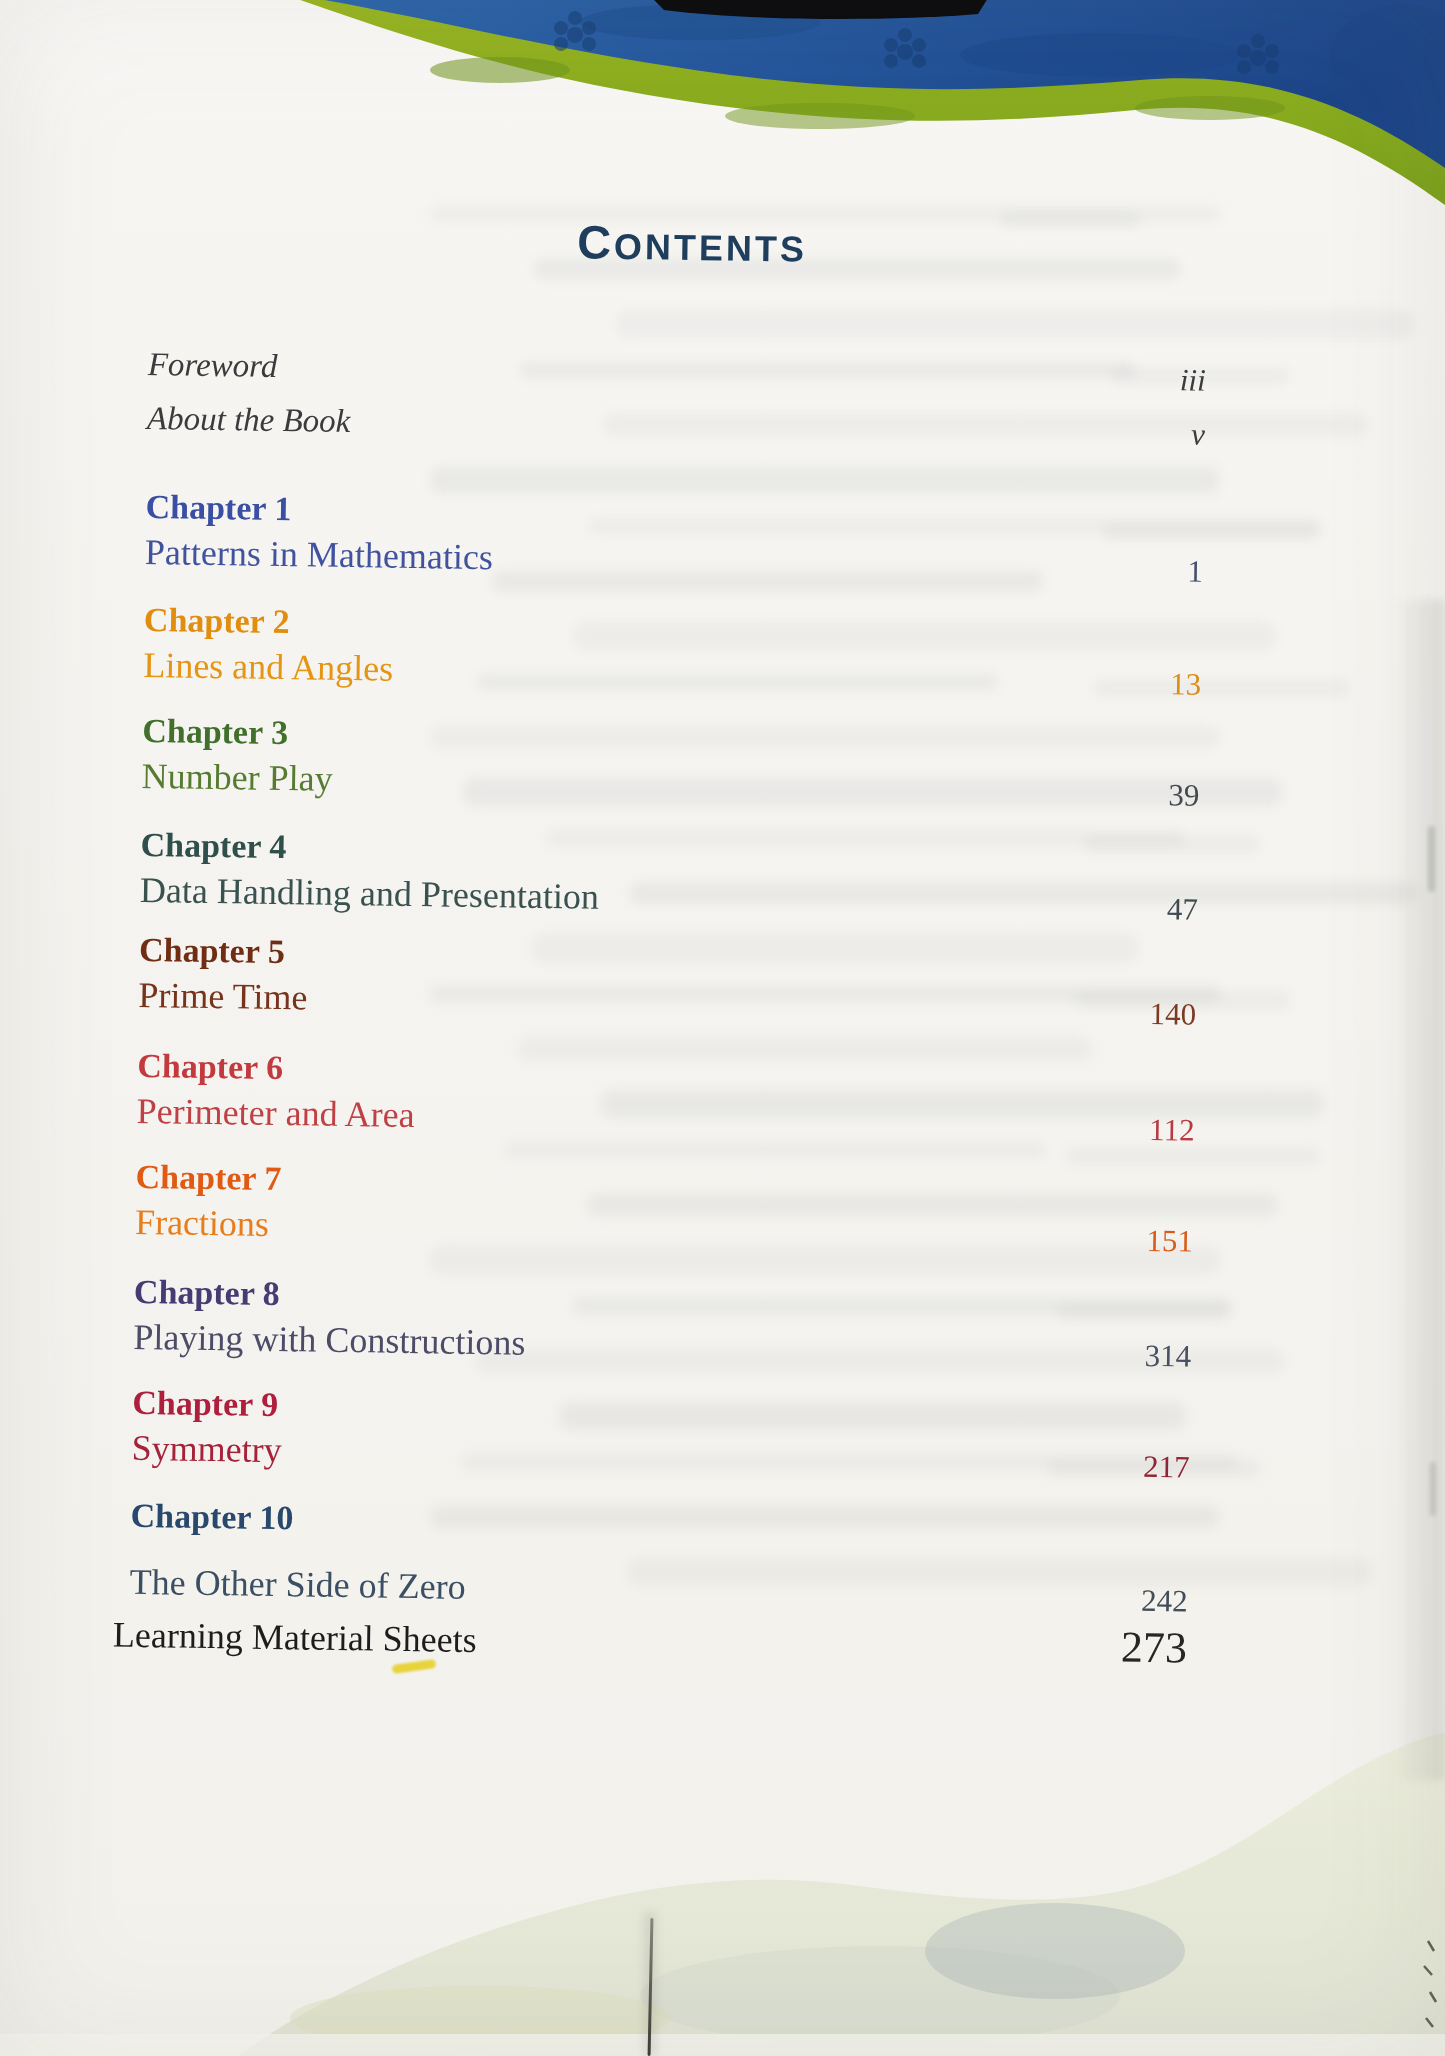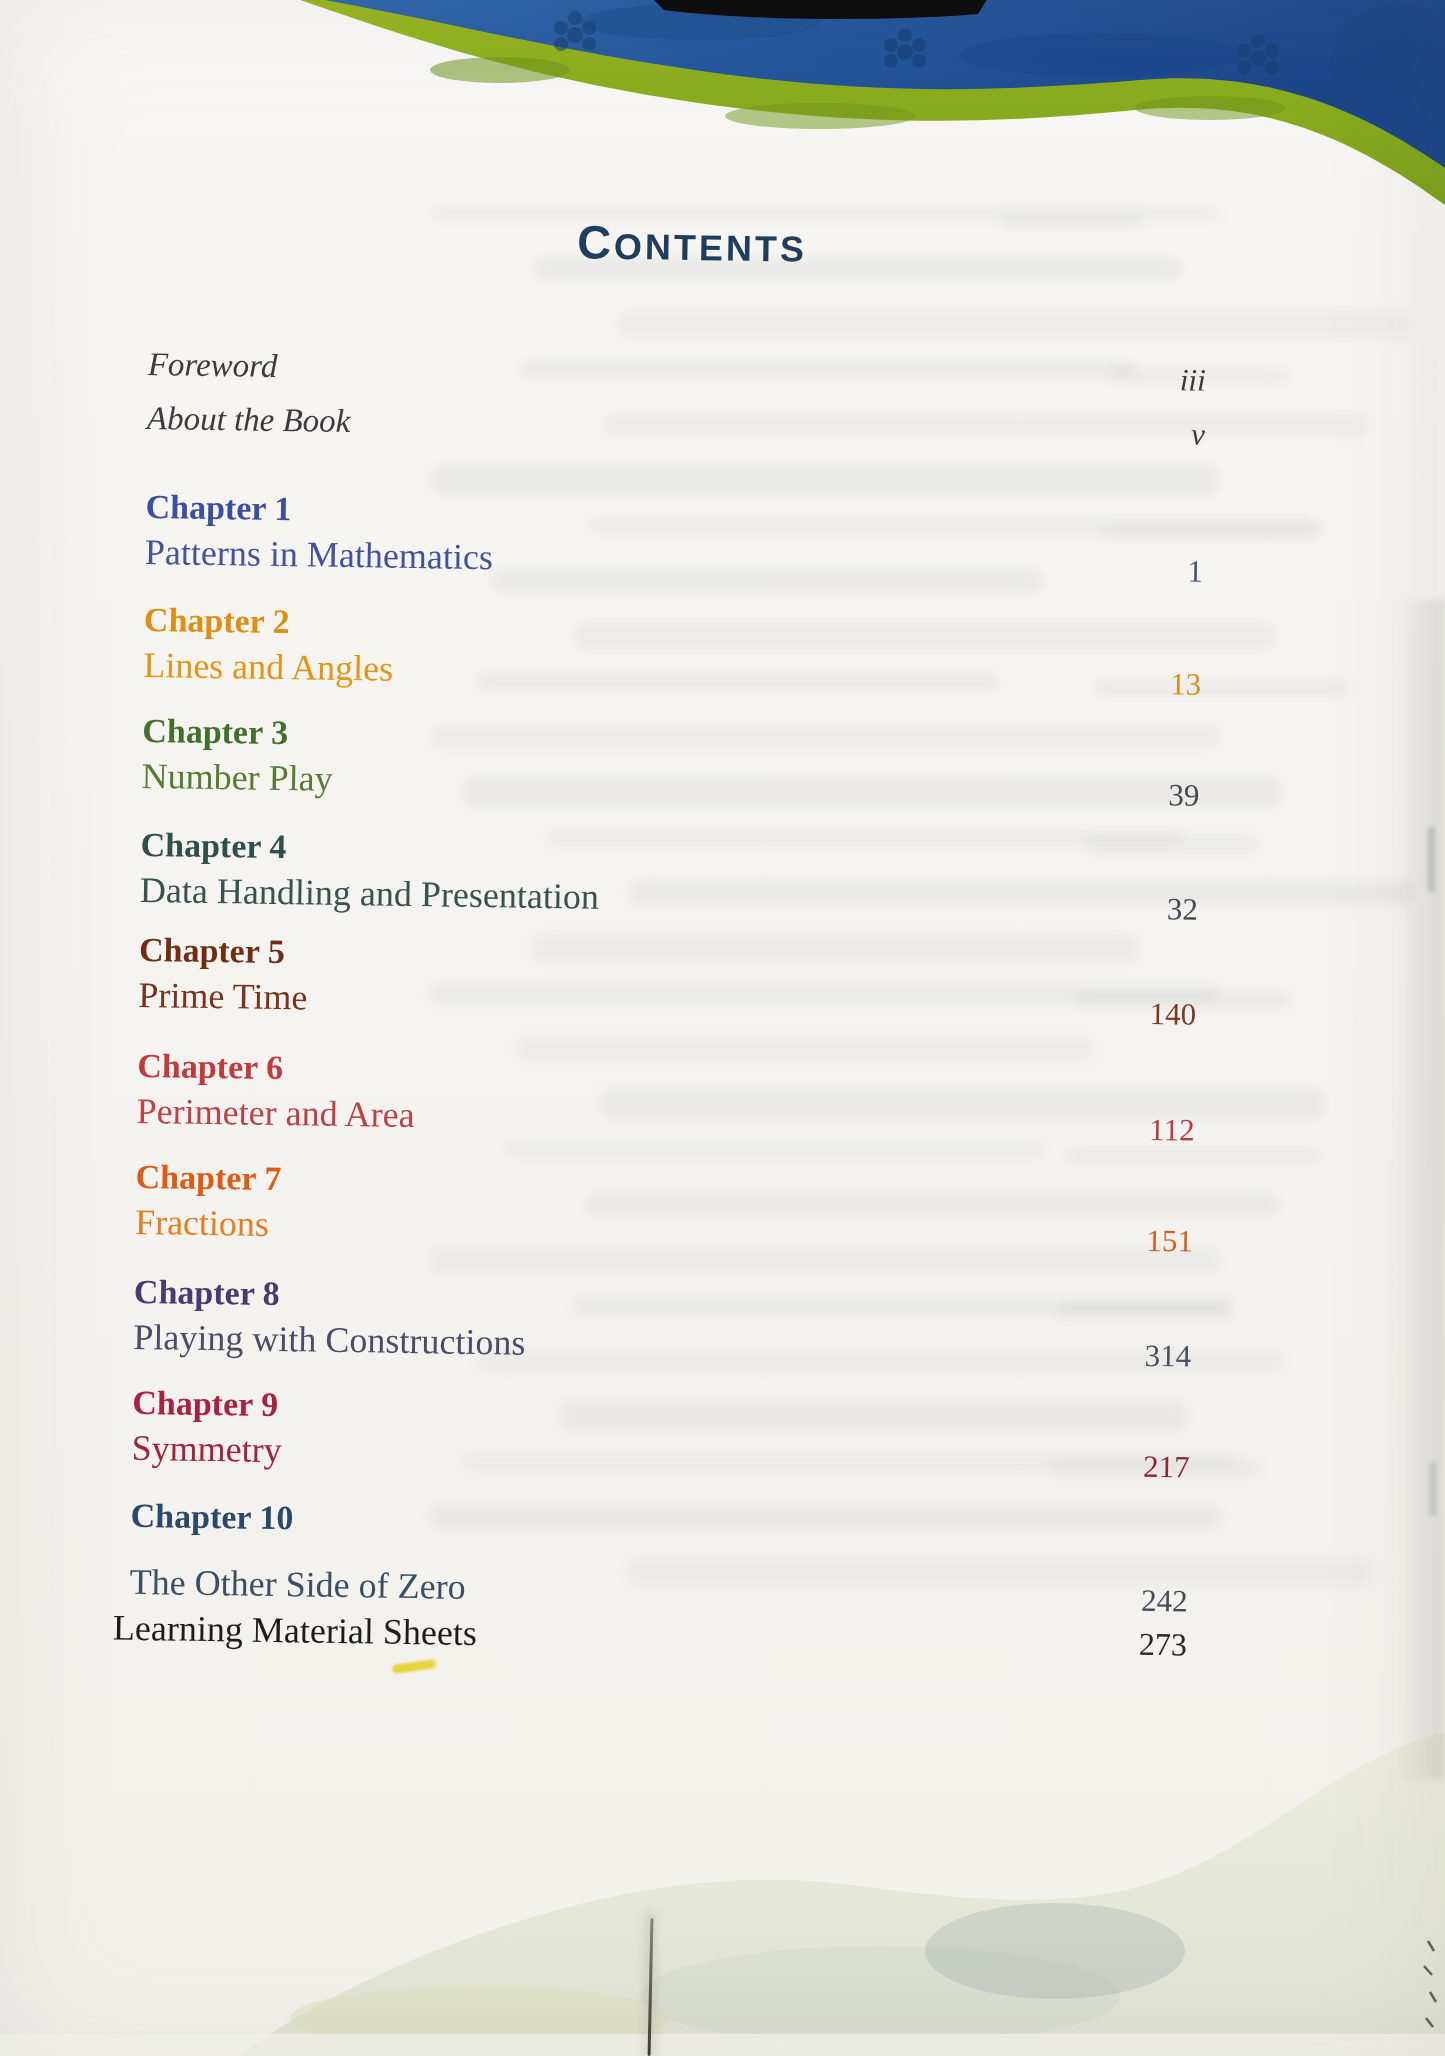--- a/index.html
+++ b/index.html
@@ -29,21 +29,21 @@
   .fm-page{font-size:31px;}
   .chapter-block{position:absolute;left:150px;width:1058px;}
   .chapter-number{font-weight:700;font-size:34px;line-height:1.0;}
   .chapter-row{display:flex;justify-content:space-between;align-items:baseline;margin-top:10px;}
   .chapter-title{font-size:36px;line-height:1.05;}
   .chapter-page{font-size:31px;position:relative;top:2px;}
   .extra-row{
     position:absolute;left:134px;width:1074px;display:flex;justify-content:space-between;
     align-items:baseline;font-size:36px;line-height:1.05;
   }
-  .extra-page{font-size:32px;}
+  .extra-page{font-size:44px;}
   .smudge{position:absolute;border-radius:12px;filter:blur(6px);background:#83878c;}
   .crease{
     position:absolute;left:649px;top:1918px;width:3px;height:138px;
     background:linear-gradient(180deg,rgba(70,70,62,.55),rgba(30,30,26,.85));
     transform:rotate(1.2deg);border-radius:2px;
   }
   .crease-soft{
     position:absolute;left:644px;top:1912px;width:12px;height:144px;
     background:rgba(120,120,110,.18);filter:blur(5px);
   }
@@ -196,21 +196,21 @@
         <div class="chapter-number" style="color: rgb(65, 112, 43);">Chapter 3</div>
         <div class="chapter-row">
           <span class="chapter-title" style="color: rgb(86, 124, 49);">Number Play</span>
           <span class="chapter-page" style="color: rgb(68, 73, 78);">39</span>
         </div>
       </div>
       <div class="chapter-block" style="top: 828px;">
         <div class="chapter-number" style="color: rgb(47, 79, 75);">Chapter 4</div>
         <div class="chapter-row">
           <span class="chapter-title" style="color: rgb(58, 82, 79);">Data Handling and Presentation</span>
-          <span class="chapter-page" style="color: rgb(65, 75, 82);">32</span>
+          <span class="chapter-page" style="color: rgb(65, 75, 82);">47</span>
         </div>
       </div>
       <div class="chapter-block" style="top: 933px;">
         <div class="chapter-number" style="color: rgb(112, 45, 19);">Chapter 5</div>
         <div class="chapter-row">
           <span class="chapter-title" style="color: rgb(119, 51, 27);">Prime Time</span>
           <span class="chapter-page" style="color: rgb(125, 58, 35);">140</span>
         </div>
       </div>
       <div class="chapter-block" style="top: 1049px;">

